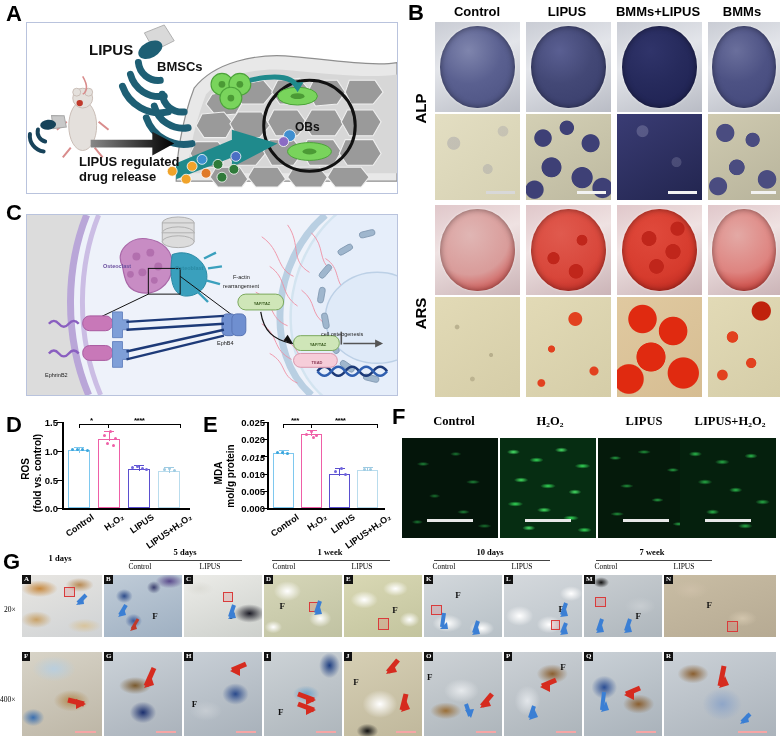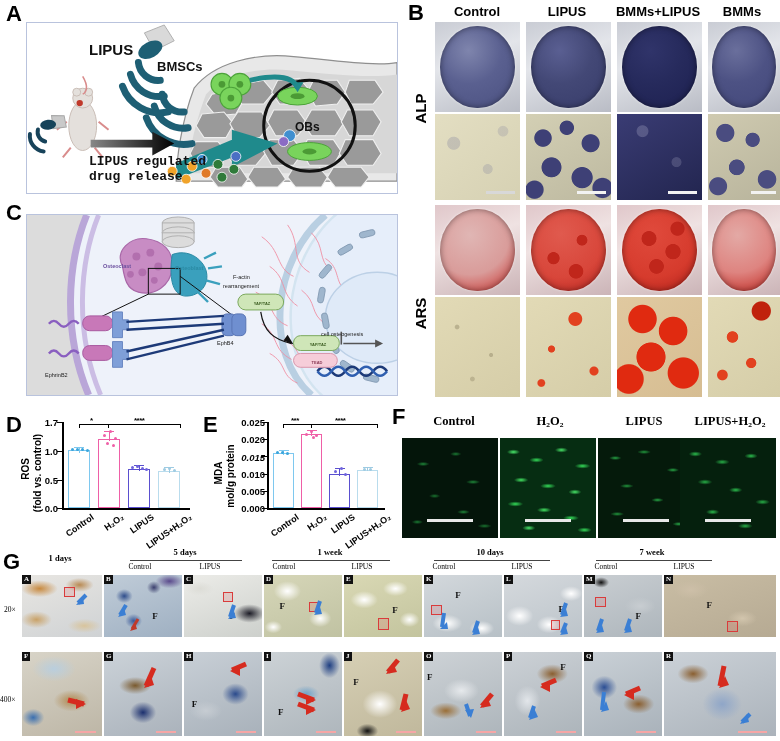--- a/index.html
+++ b/index.html
@@ -231,21 +231,21 @@
         <linearGradient id="blkgrad" x1="0" y1="0" x2="1" y2="0">
           <stop offset="0%" stop-color="#888"></stop>
           <stop offset="100%" stop-color="#000"></stop>
         </linearGradient>
       </defs>
       <path d="M64,118 L126,118 L126,110 L148,122 L126,134 L126,126 L64,126 Z" fill="url(#blkgrad)"></path>
     </svg>
     <div class="lipus-label" style="left:62px; top:18px;">LIPUS</div>
     <div class="bmsc-label" style="left:130px; top:36px;">BMSCs</div>
     <div class="obs-label" style="left:268px; top:97px;">OBs</div>
-    <div class="drug-label" style="left:62px; top:132px;font-family:Liberation Mono, monospace;">
+    <div class="drug-label" style="left:52px; top:132px;">
       <span>LIPUS regulated</span><br>
       <span>drug release</span>
     </div>
   </div>
 </div>
 
 <div class="fig" id="panelC">
   <div class="panel-letter letter">C</div>
   <div class="box">
     <svg width="100%" height="100%" viewBox="0 0 372 182" preserveAspectRatio="none">
@@ -497,21 +497,21 @@
   <div class="axis-title" style="left:20px; top:112px; width:86px;">
     <span>ROS</span>
   </div>
   <div class="axis-title" style="left:32px; top:128px; width:110px;">
     <span>(fold vs. control)</span>
   </div>
 
   <div class="axisline" style="left:62px; top:22px; width:1.6px; height:87px;"></div>
   <div class="axisline" style="left:62px; top:108px; width:128px; height:1.6px;"></div>
 
-  <div class="ytick" style="left:24px; top:17px; width:34px;">1.7</div>
+  <div class="ytick" style="left:24px; top:17px; width:34px;">1.5</div>
   <div class="ytick" style="left:24px; top:46px; width:34px;">1.0</div>
   <div class="ytick" style="left:24px; top:75px; width:34px;">0.5</div>
   <div class="ytick" style="left:24px; top:103px; width:34px;">0.0</div>
   <div class="axisline" style="left:57px; top:22px; width:5px; height:1.4px;"></div>
   <div class="axisline" style="left:57px; top:51px; width:5px; height:1.4px;"></div>
   <div class="axisline" style="left:57px; top:80px; width:5px; height:1.4px;"></div>
   <div class="axisline" style="left:57px; top:108px; width:5px; height:1.4px;"></div>
 
   <div class="bar" style="left:68px; top:50px; width:22px; height:58px; border-color:#7ec8ef;"></div>
   <div class="bar" style="left:98px; top:39px; width:22px; height:69px; border-color:#ef5fa7;"></div>

